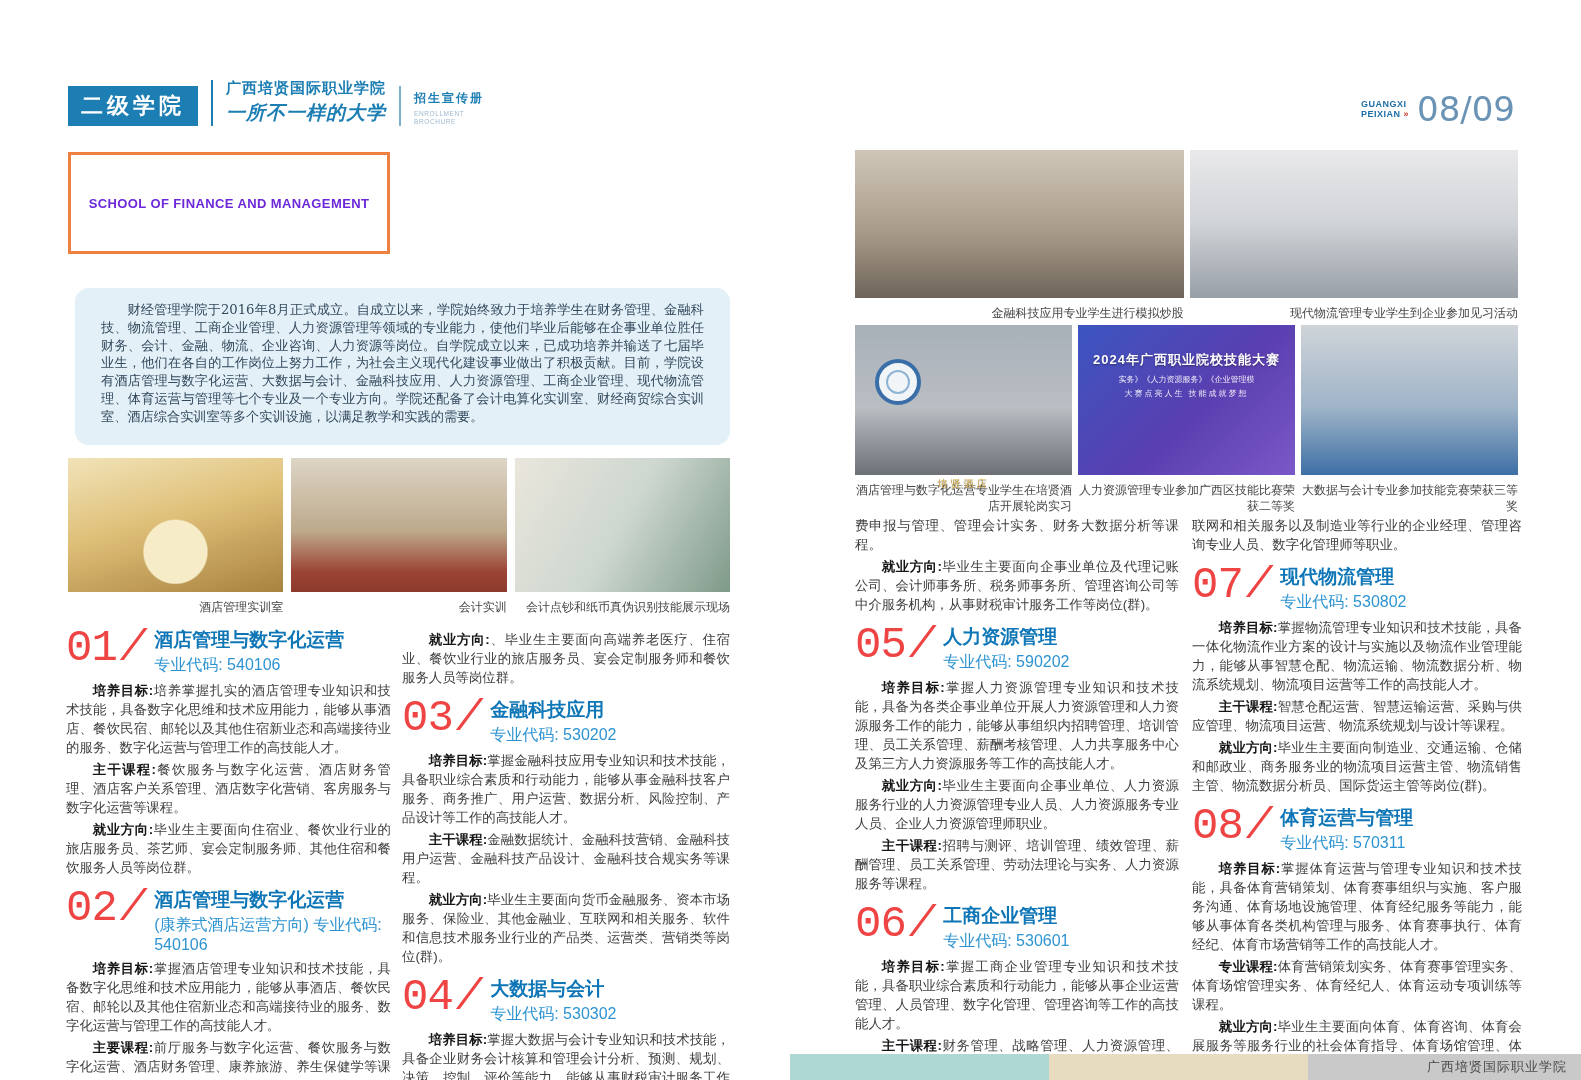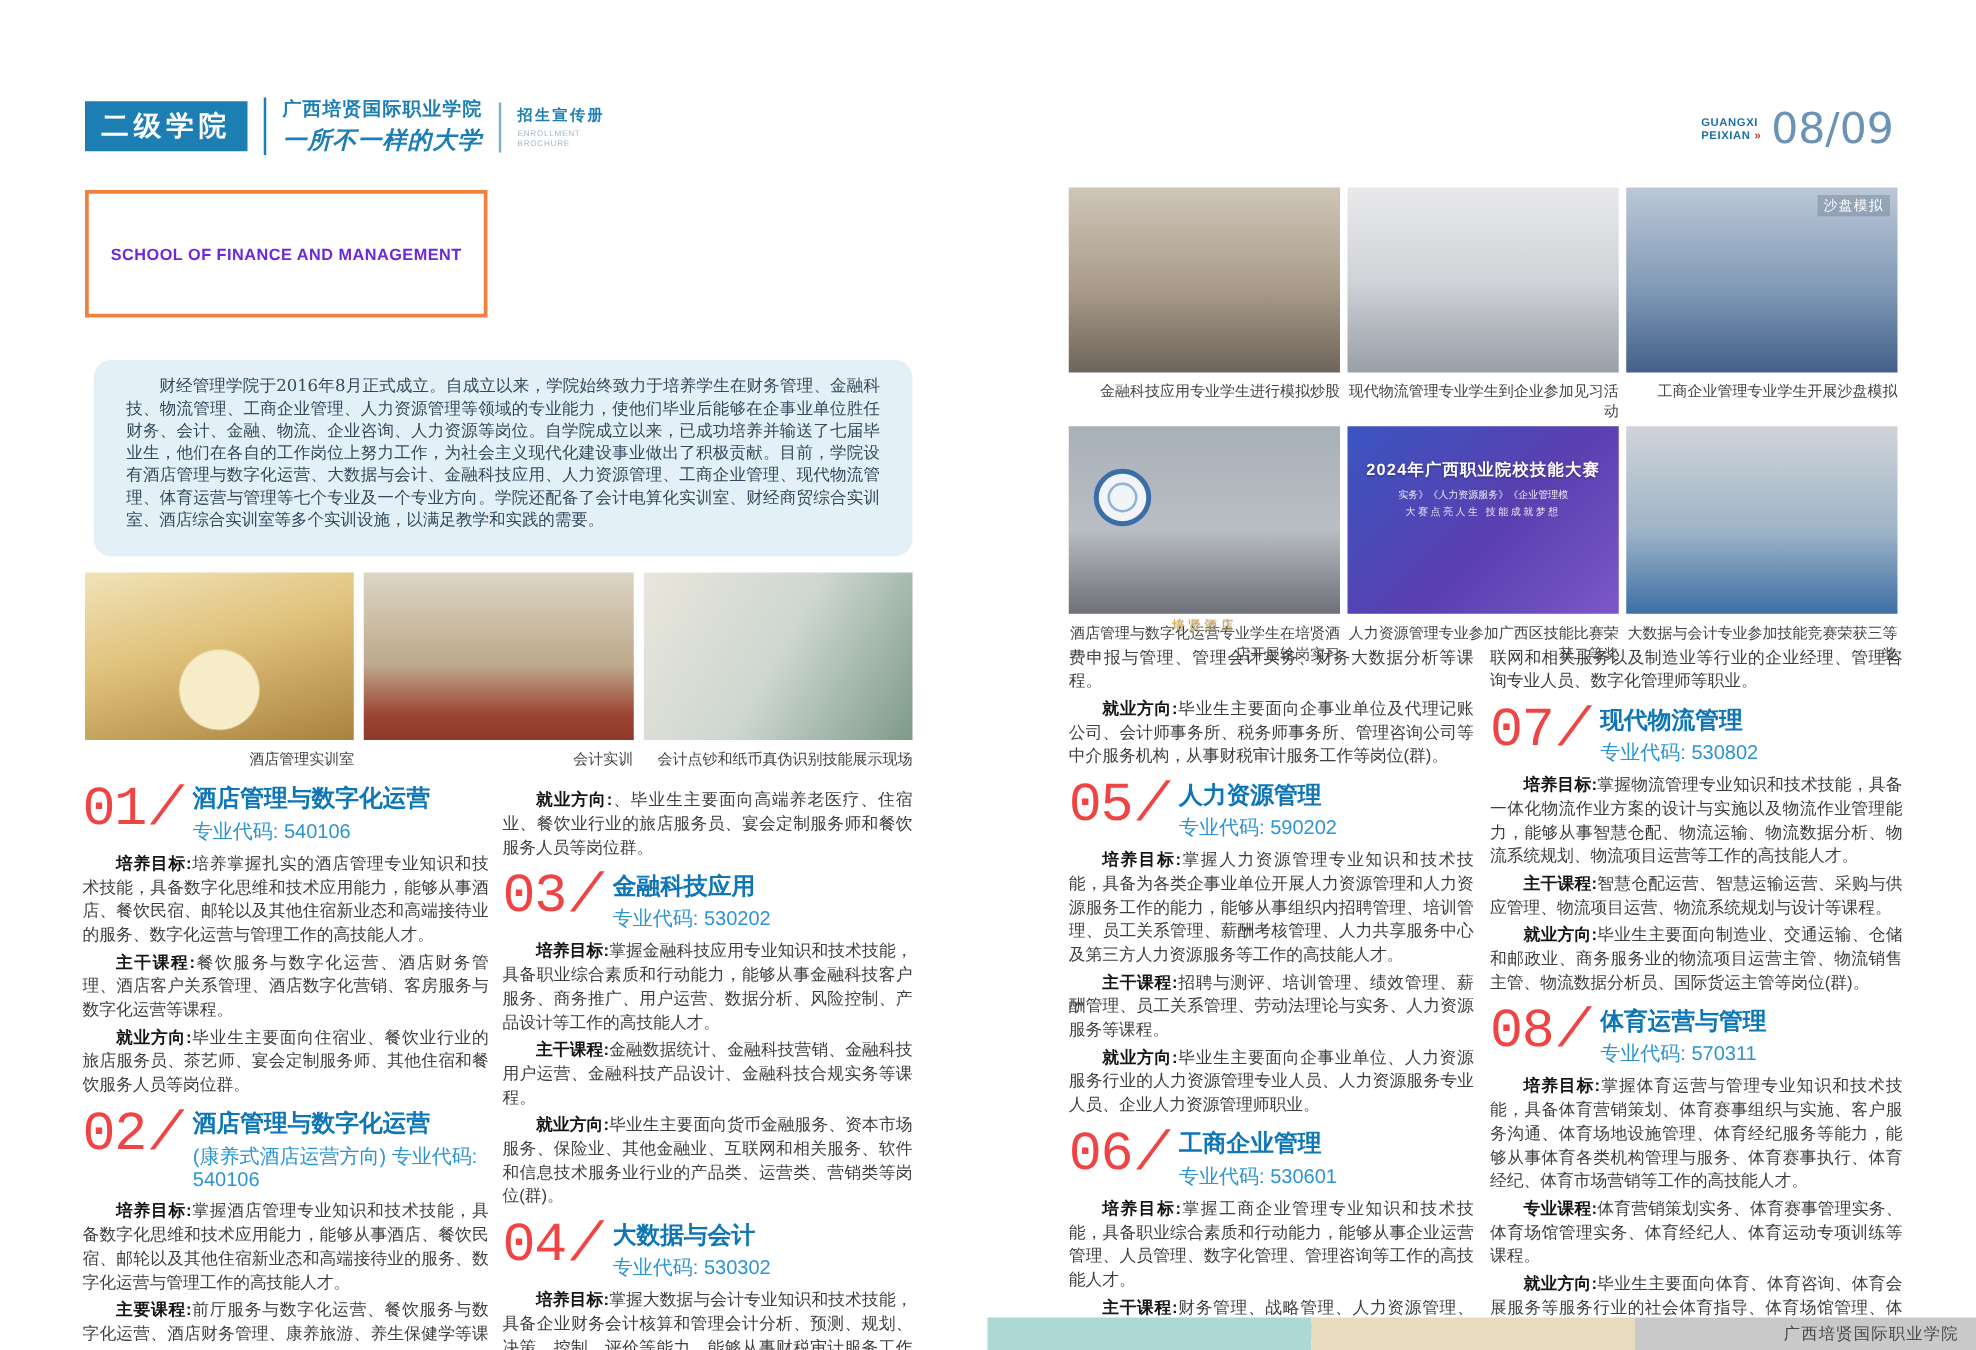--- a/index.html
+++ b/index.html
@@ -3,21 +3,21 @@
 <meta charset="utf-8">
 <style>
   * { box-sizing: border-box; }
   html,body { margin:0; padding:0; background:#ffffff; }
   .sheet {
     position:relative; width:1581px; height:1080px; background:#ffffff;
     font-family:"Liberation Sans", sans-serif; overflow:hidden;
   }
 
   
-  .header { position:absolute; left:68px; top:76px; right:66px; height:50px; display:flex; align-items:center; }
+  .header { position:absolute; left:68px; top:76px; right:66px; height:50px; display:flex; align-items:flex-end; }
   .badge { width:130px; height:40px; background:#1d7eb3; color:#fff; font-size:22px; font-weight:bold;
            display:flex; align-items:center; justify-content:center; letter-spacing:4px; }
   .h-div  { border-left:2px solid #1d7eb3; height:46px; margin:0 13px; }
   .h-div2 { border-left:2px solid #7fb0cd; height:40px; margin:2px 13px 0; }
   .h-name   { color:#1d7eb3; font-size:15px; font-weight:bold; letter-spacing:1px; }
   .h-slogan { color:#1d7eb3; font-size:19px; font-weight:bold; font-style:italic;
               font-family:"DejaVu Serif", serif; margin-top:2px; letter-spacing:1px; }
   .h-bro    { color:#1d7eb3; font-size:12px; font-weight:bold; letter-spacing:2px; margin-top:2px; }
   .h-bro-en { color:#9db9cf; font-size:6.5px; letter-spacing:0.6px; line-height:1.25; margin-top:3px; }
   .h-right  { margin-left:auto; display:flex; align-items:center; gap:8px; padding-top:4px; }
@@ -156,26 +156,20 @@
   <div class="grid">
     <div class="grid-row">
       <figure>
         <div class="gph1 p-stocklab"></div>
         <figcaption class="cap">金融科技应用专业学生进行模拟炒股</figcaption>
       </figure>
       <figure>
         <div class="gph1 p-group"></div>
         <figcaption class="cap">现代物流管理专业学生到企业参加见习活动</figcaption>
       </figure>
-      <figure>
-        <div class="gph1 p-sandbox">
-          <span class="ov-corner">沙盘模拟</span>
-        </div>
-        <figcaption class="cap">工商企业管理专业学生开展沙盘模拟</figcaption>
-      </figure>
     </div>
     <div class="grid-row second">
       <figure>
         <div class="gph2 p-hotel">
           <span class="hotel-logo"></span>
           <span class="hotel-sign">培贤酒店</span>
         </div>
         <figcaption class="cap">酒店管理与数字化运营专业学生在培贤酒店开展轮岗实习</figcaption>
       </figure>
       <figure>
@@ -241,22 +235,22 @@
       <p class="sec-para cont"><span>费申报与管理、管理会计实务、财务大数据分析等课程。</span></p>
       <p class="sec-para"><span class="p-label">就业方向:</span><span>毕业生主要面向企事业单位及代理记账公司、会计师事务所、税务师事务所、管理咨询公司等中介服务机构，从事财税审计服务工作等岗位(群)。</span></p>
       <div class="sec-head">
         <span class="sec-num">05</span>
         <div class="sec-titles">
           <div class="sec-title">人力资源管理</div>
           <div class="sec-code">专业代码: 590202</div>
         </div>
       </div>
       <p class="sec-para"><span class="p-label">培养目标:</span><span>掌握人力资源管理专业知识和技术技能，具备为各类企事业单位开展人力资源管理和人力资源服务工作的能力，能够从事组织内招聘管理、培训管理、员工关系管理、薪酬考核管理、人力共享服务中心及第三方人力资源服务等工作的高技能人才。</span></p>
+      <p class="sec-para"><span class="p-label">就业方向:</span><span>毕业生主要面向企事业单位、人力资源服务行业的人力资源管理专业人员、人力资源服务专业人员、企业人力资源管理师职业。</span></p>
       <p class="sec-para"><span class="p-label">主干课程:</span><span>招聘与测评、培训管理、绩效管理、薪酬管理、员工关系管理、劳动法理论与实务、人力资源服务等课程。</span></p>
-      <p class="sec-para"><span class="p-label">就业方向:</span><span>毕业生主要面向企事业单位、人力资源服务行业的人力资源管理专业人员、人力资源服务专业人员、企业人力资源管理师职业。</span></p>
       <div class="sec-head">
         <span class="sec-num">06</span>
         <div class="sec-titles">
           <div class="sec-title">工商企业管理</div>
           <div class="sec-code">专业代码: 530601</div>
         </div>
       </div>
       <p class="sec-para"><span class="p-label">培养目标:</span><span>掌握工商企业管理专业知识和技术技能，具备职业综合素质和行动能力，能够从事企业运营管理、人员管理、数字化管理、管理咨询等工作的高技能人才。</span></p>
       <p class="sec-para"><span class="p-label">主干课程:</span><span>财务管理、战略管理、人力资源管理、供应链管理、企业管理咨询等课程。</span></p>
       <p class="sec-para"><span class="p-label">就业方向:</span><span>毕业生主要面向批发业、零售业、商务服务业、互</span></p>

